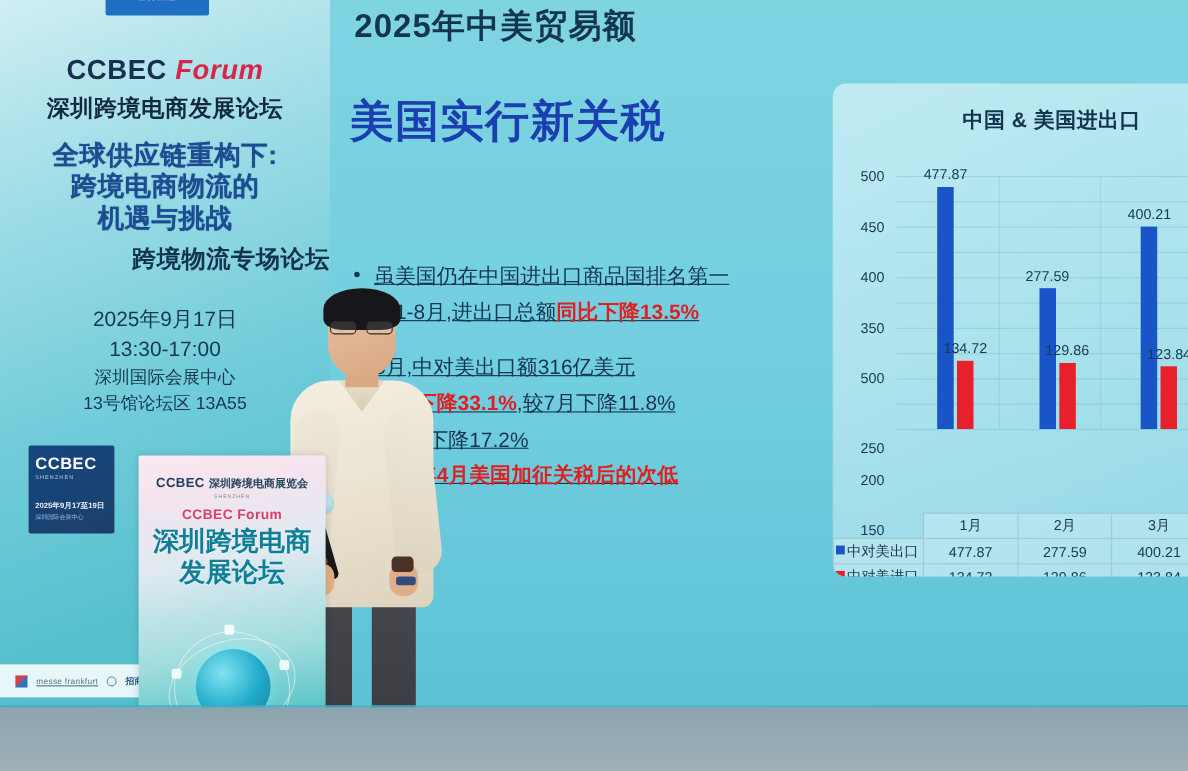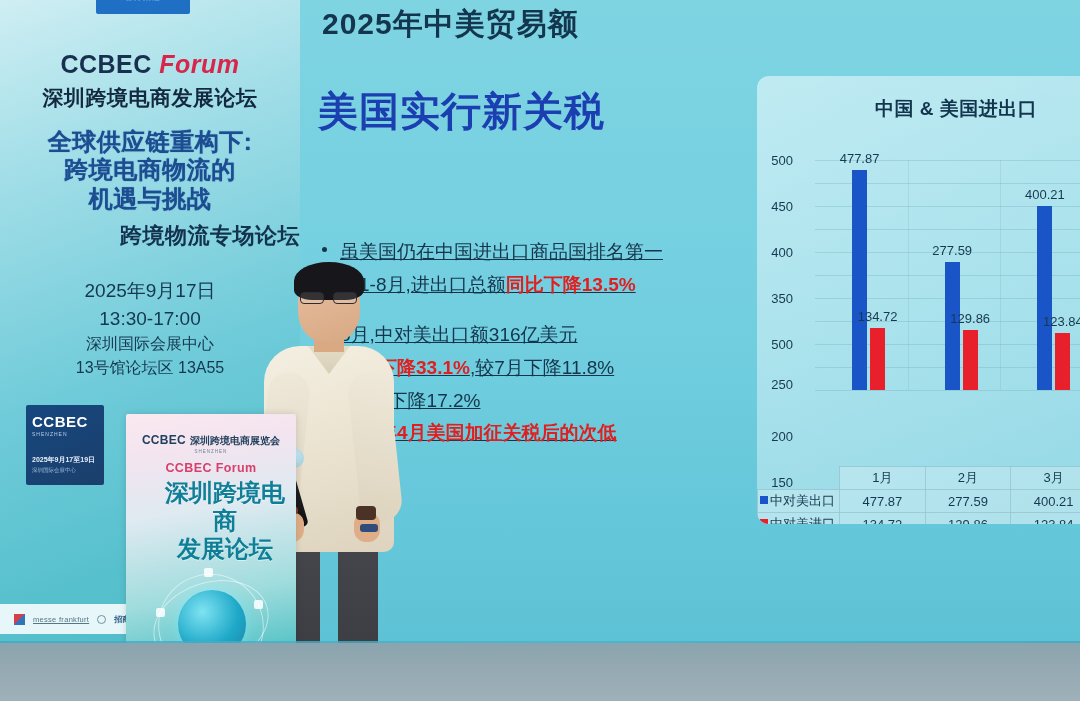--- a/index.html
+++ b/index.html
@@ -68,21 +68,21 @@
             background:linear-gradient(170deg,#fbe9f0 0%,#f3e4ef 14%,#dfeaf1 34%,#9fdcdd 62%,#4fc0c4 85%,#32b2ba 100%);
             border-radius:2px; overflow:hidden; box-shadow:0 0 7px rgba(0,0,0,.14); }
   .pod-top { position:absolute; left:0; top:16px; width:170px; text-align:center; }
   .pod-top .a { font-size:12px; font-weight:800; color:#22415f; letter-spacing:.3px; }
   .pod-top .b { font-size:10px; font-weight:800; color:#23425e; margin-left:4px; }
   .pod-top .c { display:block; font-size:4.5px; color:#6b7f92; letter-spacing:1px; margin-top:1px; }
   .pod-forum { position:absolute; left:0; top:47px; width:170px; text-align:center;
             font-size:12.5px; font-weight:800; color:#d8406b; letter-spacing:.4px; }
   .pod-title { position:absolute; left:0; top:65px; width:170px; text-align:center;
             font-size:24px; font-weight:900; line-height:1.16; color:#0e7f97;
-            text-shadow:0 1px 0 rgba(255,255,255,.45);padding-left:28px; }
+            text-shadow:0 1px 0 rgba(255,255,255,.45); }
   .pod-en { position:absolute; left:0; top:124px; width:170px; text-align:center;
             font-size:7.5px; color:#8fb6bd; line-height:1.6; letter-spacing:.2px; }
   .pod-globe { position:absolute; left:18px; top:150px; width:134px; height:128px; }
   .pod-globe .ring { position:absolute; border:1.2px solid rgba(255,255,255,.5); border-radius:50%; }
   .pod-globe .ball { position:absolute; left:34px; top:26px; width:68px; height:68px; border-radius:50%;
             background:radial-gradient(circle at 36% 32%,#7fe3f2,#1fa9c9 55%,#1b7fa4 100%);
             box-shadow:0 0 14px rgba(120,240,255,.55); }
   .pod-globe .node { position:absolute; width:9px; height:9px; border-radius:2px;
             background:rgba(255,255,255,.85); }
 
@@ -148,21 +148,21 @@
   
   .chart-panel { position:absolute; left:757px; top:76px; width:340px; height:448px;
             background:linear-gradient(150deg,rgba(233,249,252,.62),rgba(196,234,241,.48));
             border-radius:12px 0 0 12px; overflow:hidden; }
   .chart-title { position:absolute; left:118px; top:20px; font-size:19px; font-weight:800;
             color:#12344c; white-space:nowrap; letter-spacing:.5px; }
 
   .plot { position:absolute; left:58px; top:84px; width:278px; height:230px; }
   .plot .grid { position:absolute; left:0; right:0; height:1px; background:rgba(110,170,185,.32); }
   .plot .vgrid { position:absolute; top:0; bottom:0; width:1px; background:rgba(110,170,185,.22); }
-  .ylab { position:absolute; right:100%; margin-right:22px; font-size:13px; color:#17394f;
+  .ylab { position:absolute; right:100%; margin-right:11px; font-size:13px; color:#17394f;
             transform:translateY(-50%); white-space:nowrap;text-align:right; }
   .bar { position:absolute; bottom:0; }
   .bar.exp { background:linear-gradient(90deg,#1a55c8,#1f66e0 45%,#1753bf); }
   .bar.imp { background:linear-gradient(90deg,#e8202c,#f4343f 45%,#dd1a26); }
   .dlabel { position:absolute; font-size:13px; color:#17394f; white-space:nowrap;
             transform:translateX(-50%); }
 
   
   .ctable { position:absolute; left:0; top:390px; width:340px; font-size:13px; color:#16384e; }
   .ctable table { border-collapse:collapse; width:340px; }
@@ -258,21 +258,21 @@
         <div class="grid" style="top: 46px;">
           <span class="ylab" style="top: 46px;">400</span>
         </div>
         <div class="grid" style="top: 69px;">
           <span class="ylab" style="top: 69px;">350</span>
         </div>
         <div class="grid" style="top: 92px;">
           <span class="ylab" style="top: 92px;">500</span>
         </div>
         <div class="grid" style="top: 115px;">
-          <span class="ylab" style="top: 109px;">250</span>
+          <span class="ylab" style="top: 132px;">250</span>
         </div>
         <div class="grid" style="top: 138px;">
           <span class="ylab" style="top: 138px;">200</span>
         </div>
         <div class="grid" style="top: 161px;">
           <span class="ylab" style="top: 161px;">150</span>
         </div>
         <div class="grid" style="top: 184px;">
           <span class="ylab" style="top: 184px;">100</span>
         </div>

